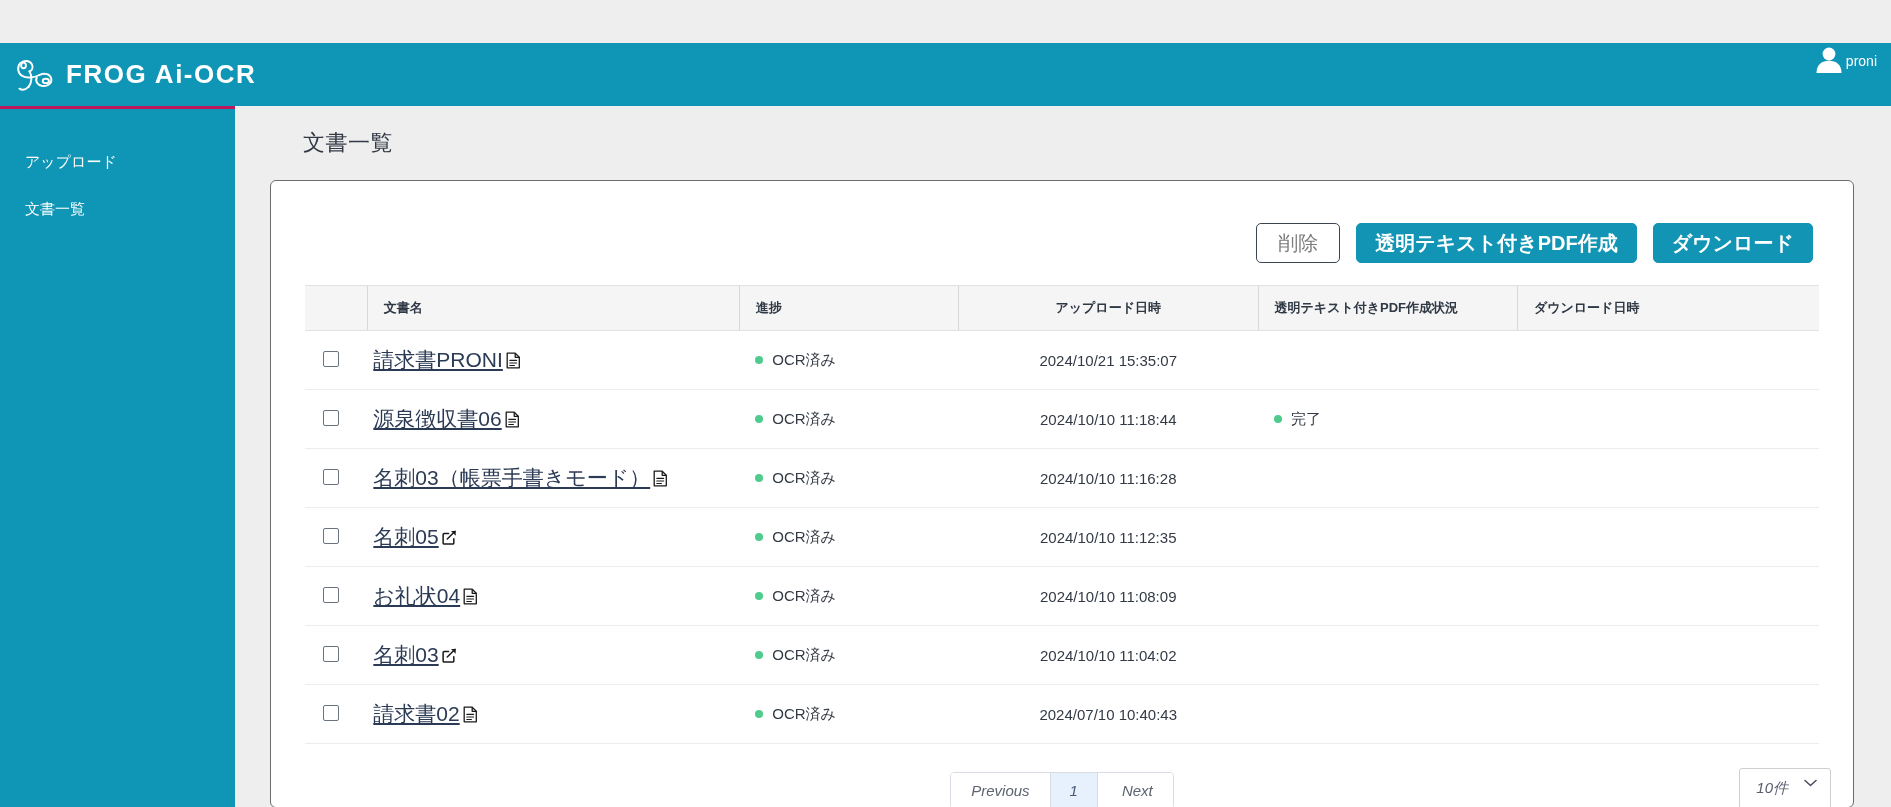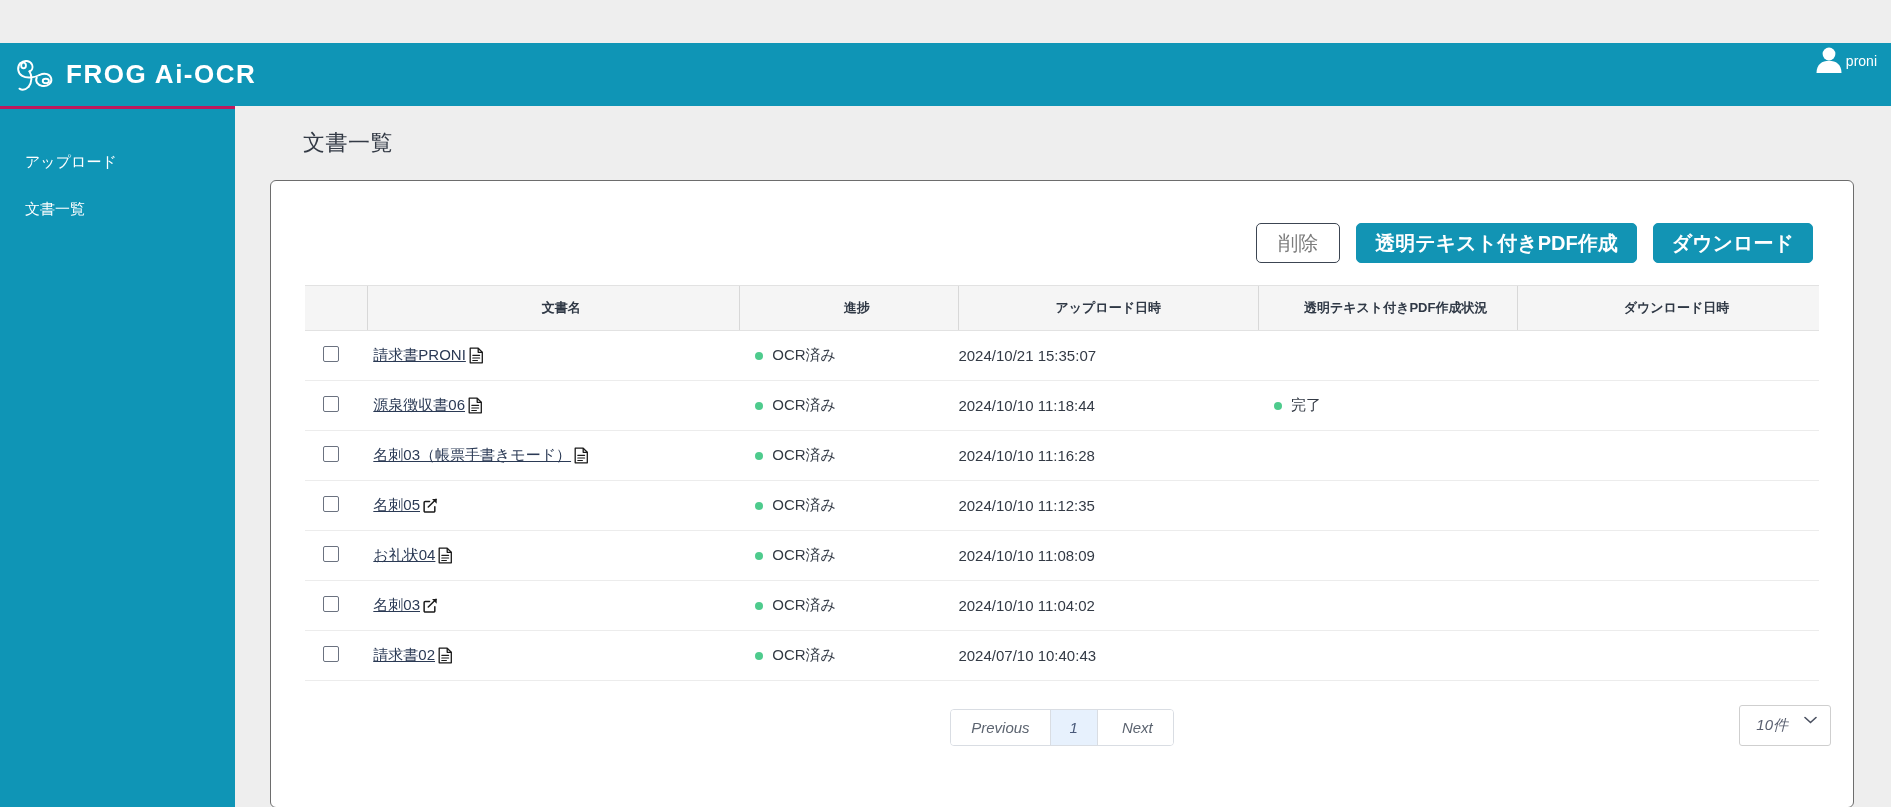--- a/index.html
+++ b/index.html
@@ -102,21 +102,21 @@
     font-weight: bold;
   }
 
   
   table.doc-table { width: 100%; border-collapse: collapse; table-layout: fixed; }
   table.doc-table thead th {
     background: #f5f5f5;
     font-size: 13px;
     font-weight: bold;
     color: #2f3845;
-    text-align: center;
+    text-align: left;
     padding: 13px 0 13px 0;
     border-bottom: 1px solid #e2e2e2;
     border-top: 1px solid #e2e2e2;
     white-space: nowrap;
   }
   .th-sep { border-left: 1px solid #d8d8d8; padding-left: 16px !important; }
   th.col-check { width: 62px; }
   th.col-name  { width: 370px; }
   th.col-prog  { width: 218px; }
   th.col-up    { width: 298px; }
@@ -135,30 +135,30 @@
     border: 1px solid #6b7280;
     border-radius: 2px;
     background: #ffffff;
     display: inline-block;
     margin-left: 18px;
     cursor: pointer;
   }
   .doc-link {
     color: #2b3a55;
     text-decoration: underline;
-    font-size: 15px;
+    font-size: 21px;
     cursor: pointer;
     white-space: nowrap;
   }
   .name-cell { display: flex; align-items: center; gap: 3px; padding-left: 6px; }
   .file-icon, .edit-icon { width: 15px; height: 17px; flex: none; display: block; }
   .status { display: flex; align-items: center; gap: 9px; padding-left: 16px; }
   .dot { width: 8px; height: 8px; border-radius: 50%; background: #4ecb8d; flex: none; }
   .status-text { font-size: 15px; color: #333a45; }
-  .date-cell { font-size: 14px; color: #333a45; white-space: nowrap; }
+  .date-cell { text-align: center; font-size: 14px; color: #333a45; white-space: nowrap; }
   .pdf-cell { padding-left: 20px; }
 
   
   .pager-row { position: relative; display: flex; justify-content: center; align-items: center; margin-top: 28px; font-style: italic; }
   .pager { display: flex; border: 1px solid #d9dde3; border-radius: 4px; overflow: hidden; }
   .pager div {
     font-size: 15px;
     color: #5c6470;
     padding: 9px 20px;
     background: #ffffff;

